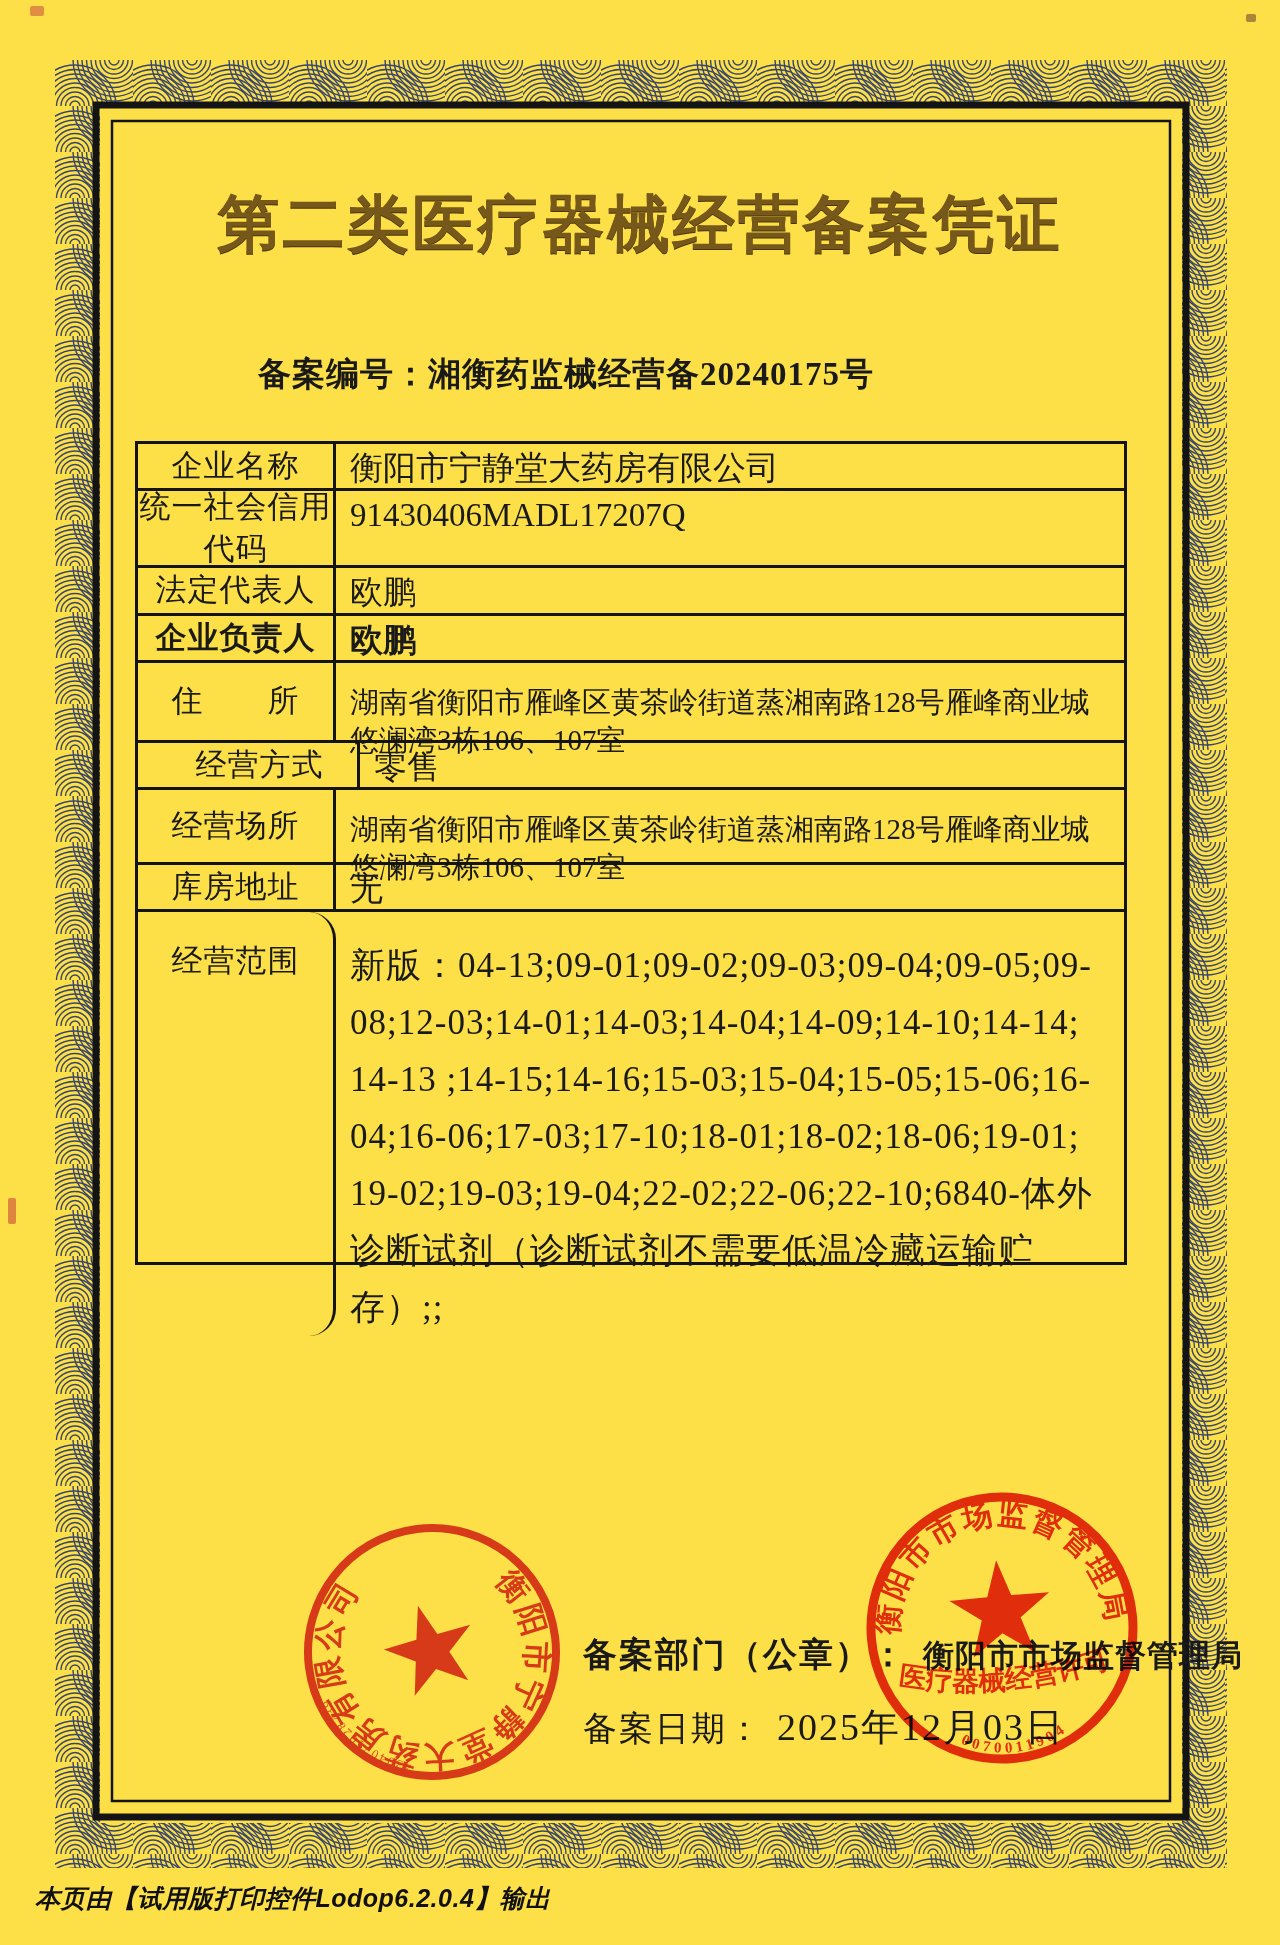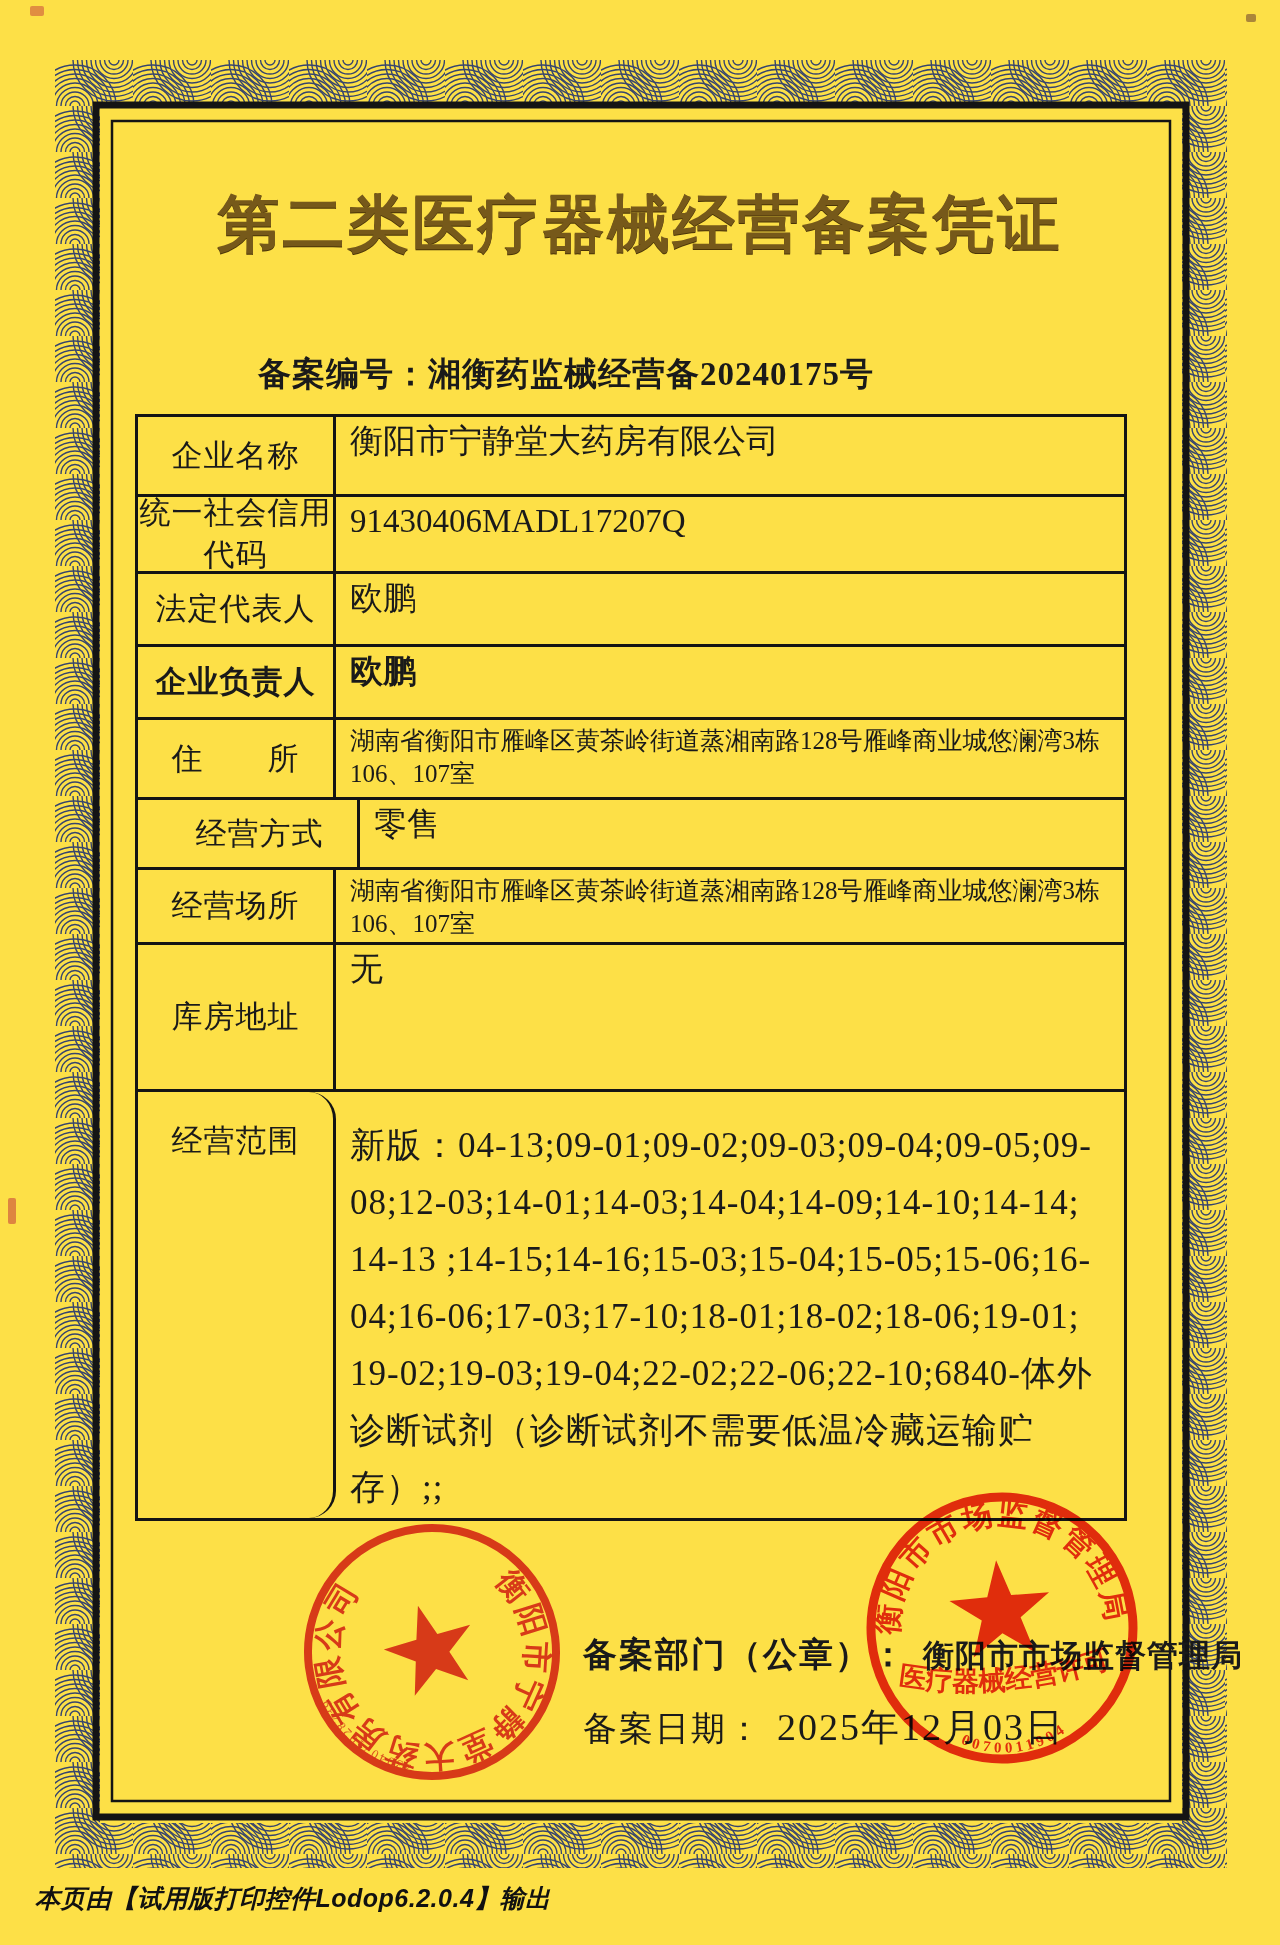--- a/index.html
+++ b/index.html
@@ -17,21 +17,21 @@
     text-align:center;
     font-size:62px;font-weight:700;letter-spacing:3px;
     color:#76591a;
     text-shadow:0 1px 0 #4a3407;
   }
   .regno{
     position:absolute;left:258px;top:352px;
     font-size:33px;font-weight:600;letter-spacing:1px;
   }
   .cert-table{
-    position:absolute;left:135px;top:414px;width:992px;height:1107px;
+    position:absolute;left:135px;top:441px;width:992px;height:824px;
     border:3px solid #141414;
     box-sizing:border-box;
     display:flex;flex-direction:column;
   }
   .trow{display:flex;box-sizing:border-box;}
   .trow + .trow{border-top:3px solid #141414;}
   .tlabel{
     width:198px;flex:0 0 198px;
     border-right:3px solid #141414;
     box-sizing:border-box;
@@ -40,21 +40,21 @@
     text-align:center;
   }
   .tvalue{
     flex:1;box-sizing:border-box;
     padding:4px 12px 0 14px;
     font-size:33px;line-height:1.22;
   }
   .r1{height:77px;} .r2{height:77px;} .r3{height:73px;} .r4{height:73px;font-weight:bold;}
   .r5{height:80px;} .r6{height:70px;padding-left:24px;} .r7{height:75px;} .r8{height:147px;}
   .r9{flex:1;}
-  .r5 .tvalue,.r7 .tvalue{font-size:25px;line-height:1.32;padding-top:4px;}
+  .r5 .tvalue,.r7 .tvalue{font-size:29px;line-height:1.32;padding-top:20px;}
   .r9 .tlabel{align-items:flex-start;padding-top:28px;border-radius:27px;}
   .r9 .tvalue{
     font-size:35px;line-height:57px;letter-spacing:1px;
     word-break:break-all;padding-top:25px;padding-right:30px;
   }
   .dept-line{
     position:absolute;left:583px;top:1632px;
     display:flex;align-items:flex-start;gap:16px;white-space:nowrap;font-weight:bold;
   }
   .dept-label{font-size:34px;letter-spacing:2px;}

